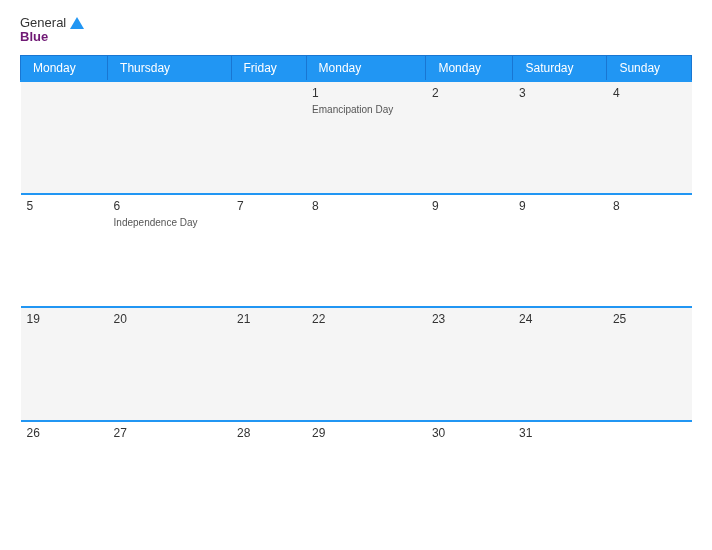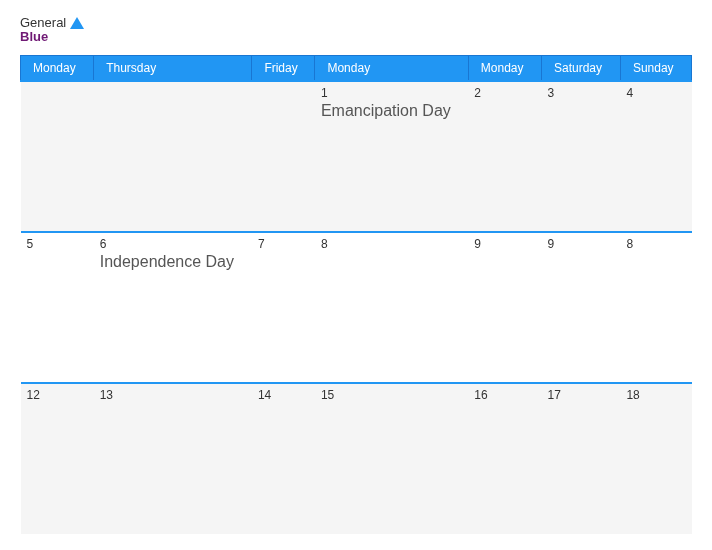--- a/index.html
+++ b/index.html
@@ -83,21 +83,21 @@
     }
 
     .day-number {
       font-size: 12px;
       color: #333;
       display: block;
       margin-bottom: 2px;
     }
 
     .event {
-      font-size: 16px;
+      font-size: 10px;
       color: #555;
     }
   </style>
 </head>
 <body>
 
 <div class="header-area">
   <div class="logo">
     <div style="display:flex;flex-direction:column;align-items:flex-start;line-height:1.1;">
       <div style="display:flex;align-items:center;gap:2px;">
@@ -155,35 +155,56 @@
         </td>
         <td>
           <span class="day-number">9</span>
         </td>
         <td>
           <span class="day-number">8</span>
         </td>
       </tr>
       <tr>
         <td>
-          <span class="day-number">12</span>
-        </td>
-        <td>
-          <span class="day-number">13</span>
-        </td>
-        <td>
-          <span class="day-number">14</span>
-        </td>
-        <td>
-          <span class="day-number">15</span>
-        </td>
-        <td>
-          <span class="day-number">16</span>
-        </td>
-        <td>
-          <span class="day-number">17</span>
-        </td>
-        <td>
-          <span class="day-number">18</span>
-        </td>
+          <span class="day-number">19</span>
+        </td>
+        <td>
+          <span class="day-number">20</span>
+        </td>
+        <td>
+          <span class="day-number">21</span>
+        </td>
+        <td>
+          <span class="day-number">22</span>
+        </td>
+        <td>
+          <span class="day-number">23</span>
+        </td>
+        <td>
+          <span class="day-number">24</span>
+        </td>
+        <td>
+          <span class="day-number">25</span>
+        </td>
+      </tr>
+      <tr>
+        <td>
+          <span class="day-number">26</span>
+        </td>
+        <td>
+          <span class="day-number">27</span>
+        </td>
+        <td>
+          <span class="day-number">28</span>
+        </td>
+        <td>
+          <span class="day-number">29</span>
+        </td>
+        <td>
+          <span class="day-number">30</span>
+        </td>
+        <td>
+          <span class="day-number">31</span>
+        </td>
+        <td></td>
       </tr>
     </tbody>
 </table>
 
 </body></html>

